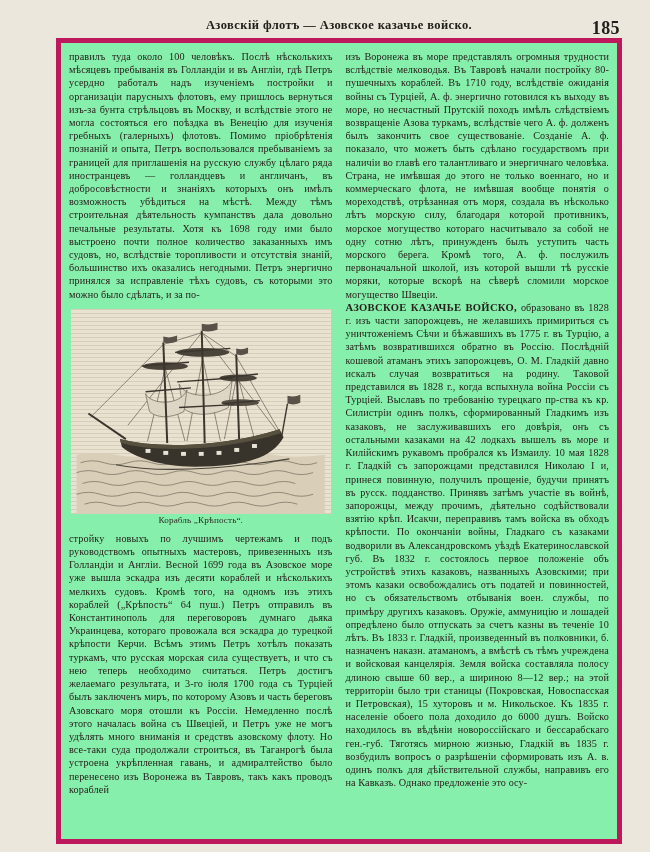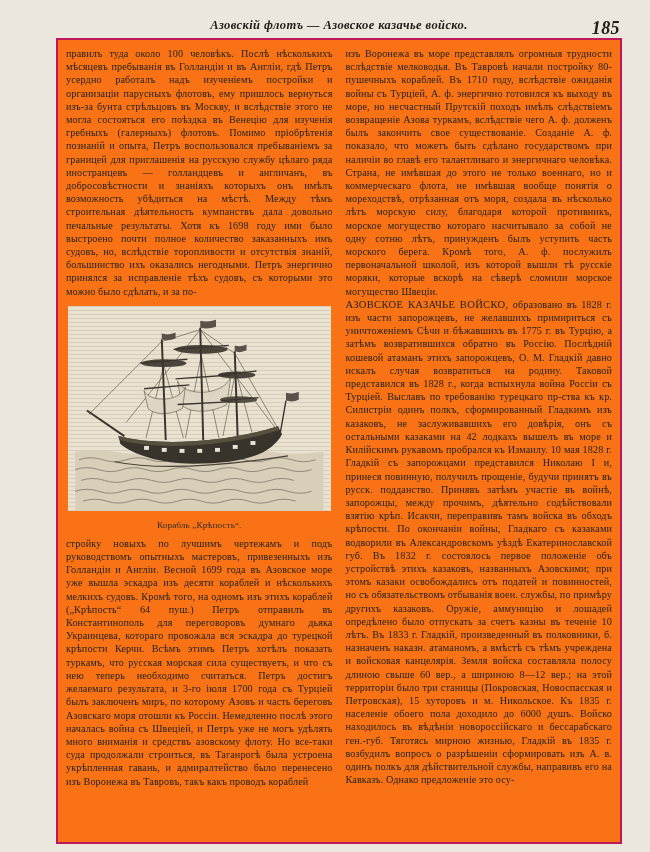--- a/index.html
+++ b/index.html
@@ -10,62 +10,61 @@
       overflow: hidden;
       font-family: "Liberation Serif", "DejaVu Serif", serif;
       color: #26221b;
       -webkit-hyphens: auto; hyphens: auto;
     }
     .running-head {
       position: absolute; top: 18px; left: 56px; right: 28px;
       text-align: center;
       font-weight: bold; font-size: 12.5px; letter-spacing: .4px;
       color: #22201b;
-      font-style: italic;
     }
     .page-num {
       position: absolute; right: 2px; top: 0;
       font-weight: bold; font-size: 18px;
     }
     .frame {
       position: absolute; top: 38px; left: 56px; right: 28px; bottom: 8px;
-      border: 2px solid #be185d;
+      border: 5px solid #be185d;
       box-sizing: border-box;
       padding: 7px 8px 4px;
       display: flex; gap: 13px;
       overflow: hidden;
-      background: #f97316;
+      background: #86efac;
     }
     .col {
       flex: 1 1 0; min-width: 0;
       text-align: justify;
       font-size: 10.2px;
       line-height: 13.2px;
       letter-spacing: .1px;
     }
     .para { margin: 0; }
     .article-heading {
-      font-weight: normal;
+      font-weight: bold;
       font-size: 10.6px;
       letter-spacing: .3px;
     }
     figure.engraving-block { margin: 8px 2px 6px; }
     .engraving {
       width: 100%; height: 205px;
       background:
         repeating-linear-gradient(180deg, rgba(110,98,78,.16) 0 1px, rgba(0,0,0,0) 1px 4px),
         #eae2d0;
       box-sizing: border-box;
     }
     .engraving svg { display: block; width: 100%; height: 100%; }
     figcaption {
       text-align: center;
       font-size: 9.2px;
       line-height: 12px;
-      margin-top: 8px;
+      margin-top: 0;
       color: #2e2a23;
     }
   </style>
 </head>
 <body>
 
 <div class="running-head">
   <span>Азовскій флотъ — Азовское казачье войско.</span>
   <span class="page-num">185</span>
 </div>

